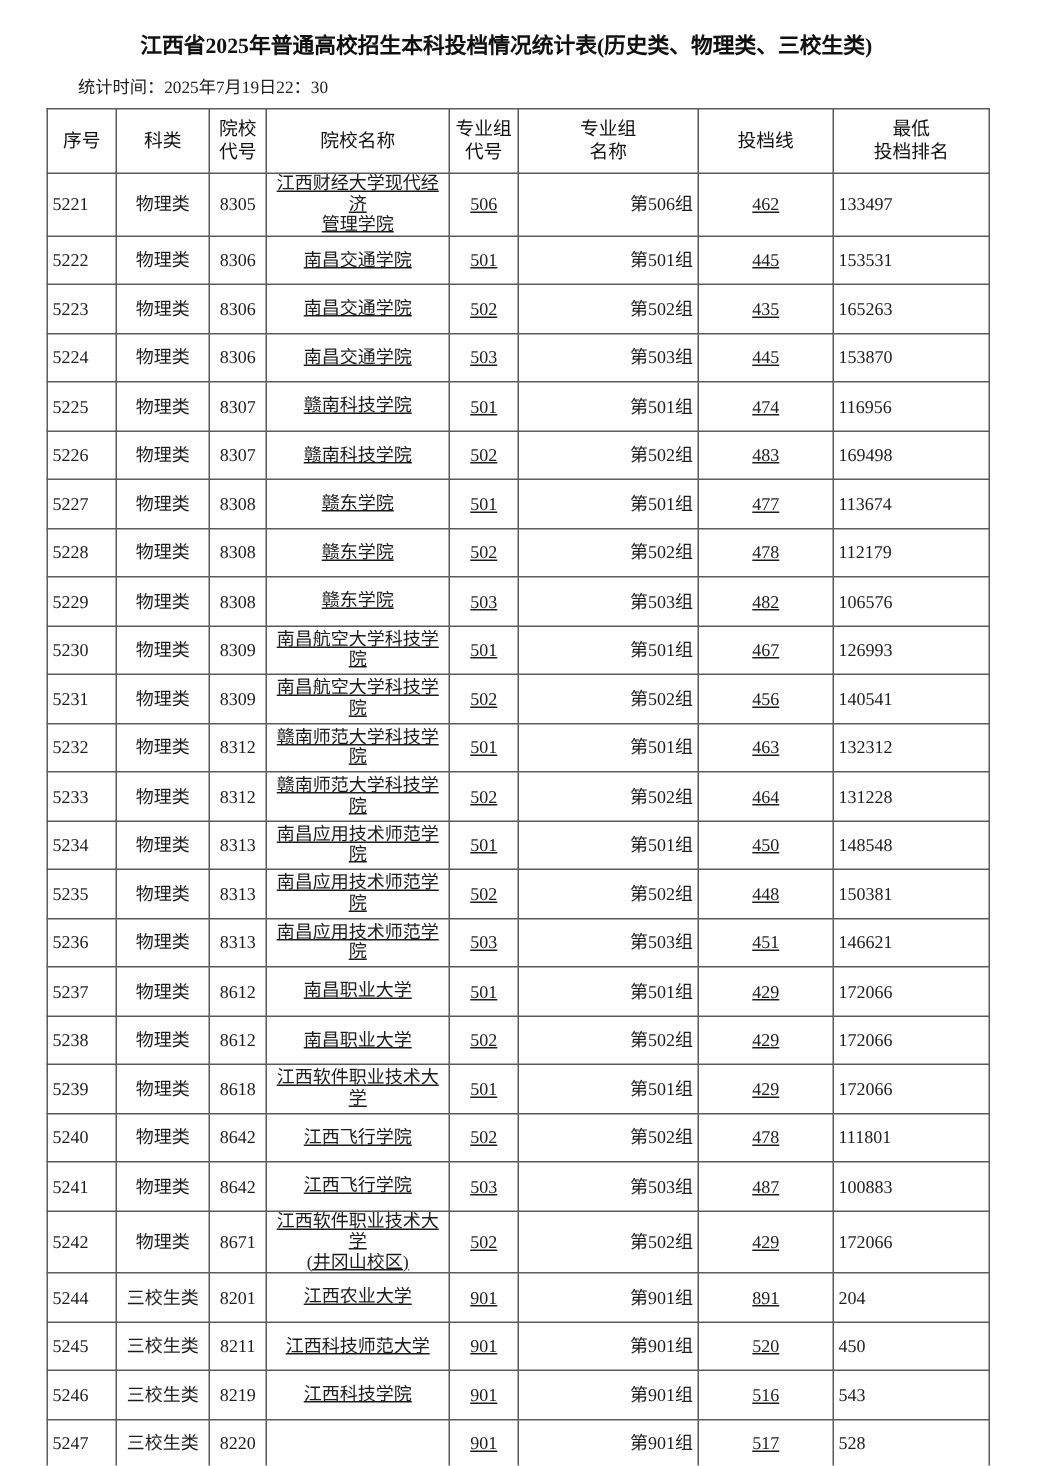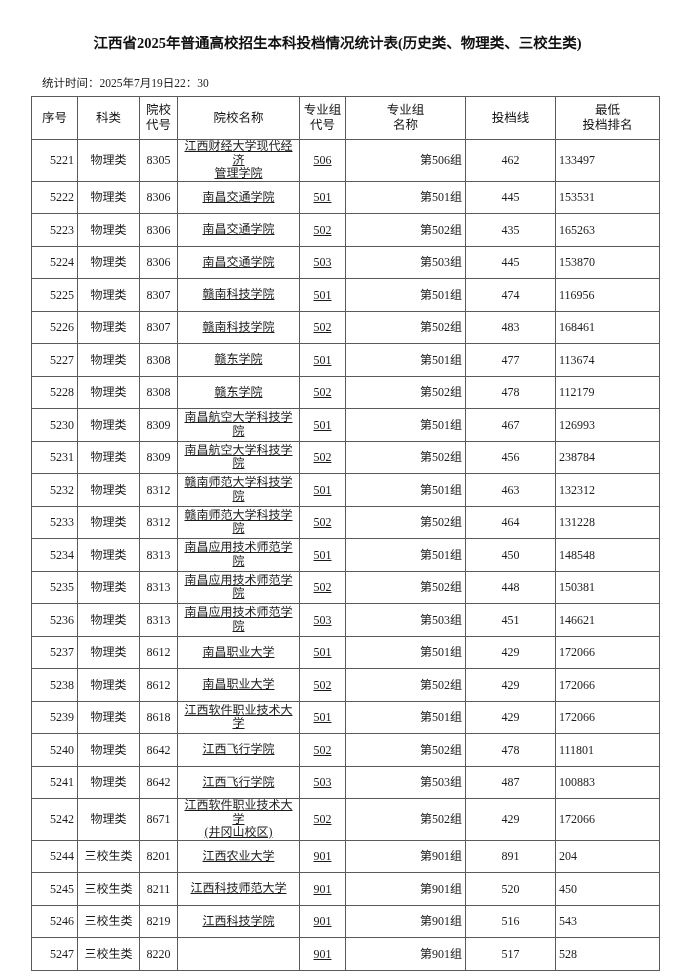--- a/index.html
+++ b/index.html
@@ -21,32 +21,33 @@
     height: 977px;
     box-sizing: border-box;
     padding: 0;
     position: relative;
   }
   .doc-title {
     text-align: center;
     font-size: 14.5px;
     font-weight: bold;
     letter-spacing: 0px;
-    margin: 16px;
+    margin: 4px;
     padding: 17px 20px 0 4px;
     line-height: 20px;
     white-space: nowrap;
     color: #111;
   }
   .stat-time {
     font-size: 11.5px;
     padding: 7px 0 0 42px;
     line-height: 14px;
     color: #222;
     letter-spacing: 0px;
+    margin-left: 10px;
   }
   .table-wrap {
     padding: 6px 0 0 0;
     display: flex;
     justify-content: center;
   }
   table.report {
     border-collapse: collapse;
     width: 628px;
     table-layout: fixed;
@@ -76,27 +77,27 @@
   
   col.c-seq      { width: 46px; }
   col.c-cat      { width: 62px; }
   col.c-code     { width: 38px; }
   col.c-school   { width: 122px; }
   col.c-gcode    { width: 46px; }
   col.c-gname    { width: 120px; }
   col.c-score    { width: 90px; }
   col.c-rank     { width: 104px; }
 
-  td.seq   { text-align: right; font-size: 12.5px; font-family: Liberation Serif, serif; }
+  td.seq   { text-align: left; font-size: 12.5px; font-family: Liberation Serif, serif; }
   td.cat   { text-align: center; font-size: 12px; }
   td.code  { text-align: center; font-size: 12.5px; padding: 0 1px; }
   td.school{ text-align: center;  font-size: 12px; padding-left: 4px; line-height: 13.5px; text-decoration: underline; }
   td.gcode { text-align: center; font-size: 12.5px; text-decoration: underline; }
   td.gname { text-align: right;  font-size: 12px; padding-left: 5px; }
-  td.score { text-align: center; font-size: 12.5px; }
+  td.score { text-align: center; font-size: 12.5px; text-decoration: underline; }
   td.rank  { text-align: left; font-size: 12.5px; }
 
   .school-two-line {
     display: block;
     line-height: 13.5px;
   }
 </style>
 </head>
 <body>
 
@@ -207,21 +208,21 @@
           <tr>
             <td class="seq">5226</td>
             <td class="cat">物理类</td>
             <td class="code">8307</td>
             <td class="school">
               <span class="school-two-line">赣南科技学院</span>
             </td>
             <td class="gcode">502</td>
             <td class="gname">第502组</td>
             <td class="score">483</td>
-            <td class="rank">168461</td>
+            <td class="rank">169498</td>
           </tr>
           <tr>
             <td class="seq">5227</td>
             <td class="cat">物理类</td>
             <td class="code">8308</td>
             <td class="school">
               <span class="school-two-line">赣东学院</span>
             </td>
             <td class="gcode">501</td>
             <td class="gname">第501组</td>
@@ -234,20 +235,32 @@
             <td class="code">8308</td>
             <td class="school">
               <span class="school-two-line">赣东学院</span>
             </td>
             <td class="gcode">502</td>
             <td class="gname">第502组</td>
             <td class="score">478</td>
             <td class="rank">112179</td>
           </tr>
           <tr>
+            <td class="seq">5229</td>
+            <td class="cat">物理类</td>
+            <td class="code">8308</td>
+            <td class="school">
+              <span class="school-two-line">赣东学院</span>
+            </td>
+            <td class="gcode">503</td>
+            <td class="gname">第503组</td>
+            <td class="score">482</td>
+            <td class="rank">106576</td>
+          </tr>
+          <tr>
             <td class="seq">5230</td>
             <td class="cat">物理类</td>
             <td class="code">8309</td>
             <td class="school">
               <span class="school-two-line">南昌航空大学科技学院</span>
             </td>
             <td class="gcode">501</td>
             <td class="gname">第501组</td>
             <td class="score">467</td>
             <td class="rank">126993</td>
@@ -255,21 +268,21 @@
           <tr>
             <td class="seq">5231</td>
             <td class="cat">物理类</td>
             <td class="code">8309</td>
             <td class="school">
               <span class="school-two-line">南昌航空大学科技学院</span>
             </td>
             <td class="gcode">502</td>
             <td class="gname">第502组</td>
             <td class="score">456</td>
-            <td class="rank">238784</td>
+            <td class="rank">140541</td>
           </tr>
           <tr>
             <td class="seq">5232</td>
             <td class="cat">物理类</td>
             <td class="code">8312</td>
             <td class="school">
               <span class="school-two-line">赣南师范大学科技学院</span>
             </td>
             <td class="gcode">501</td>
             <td class="gname">第501组</td>

